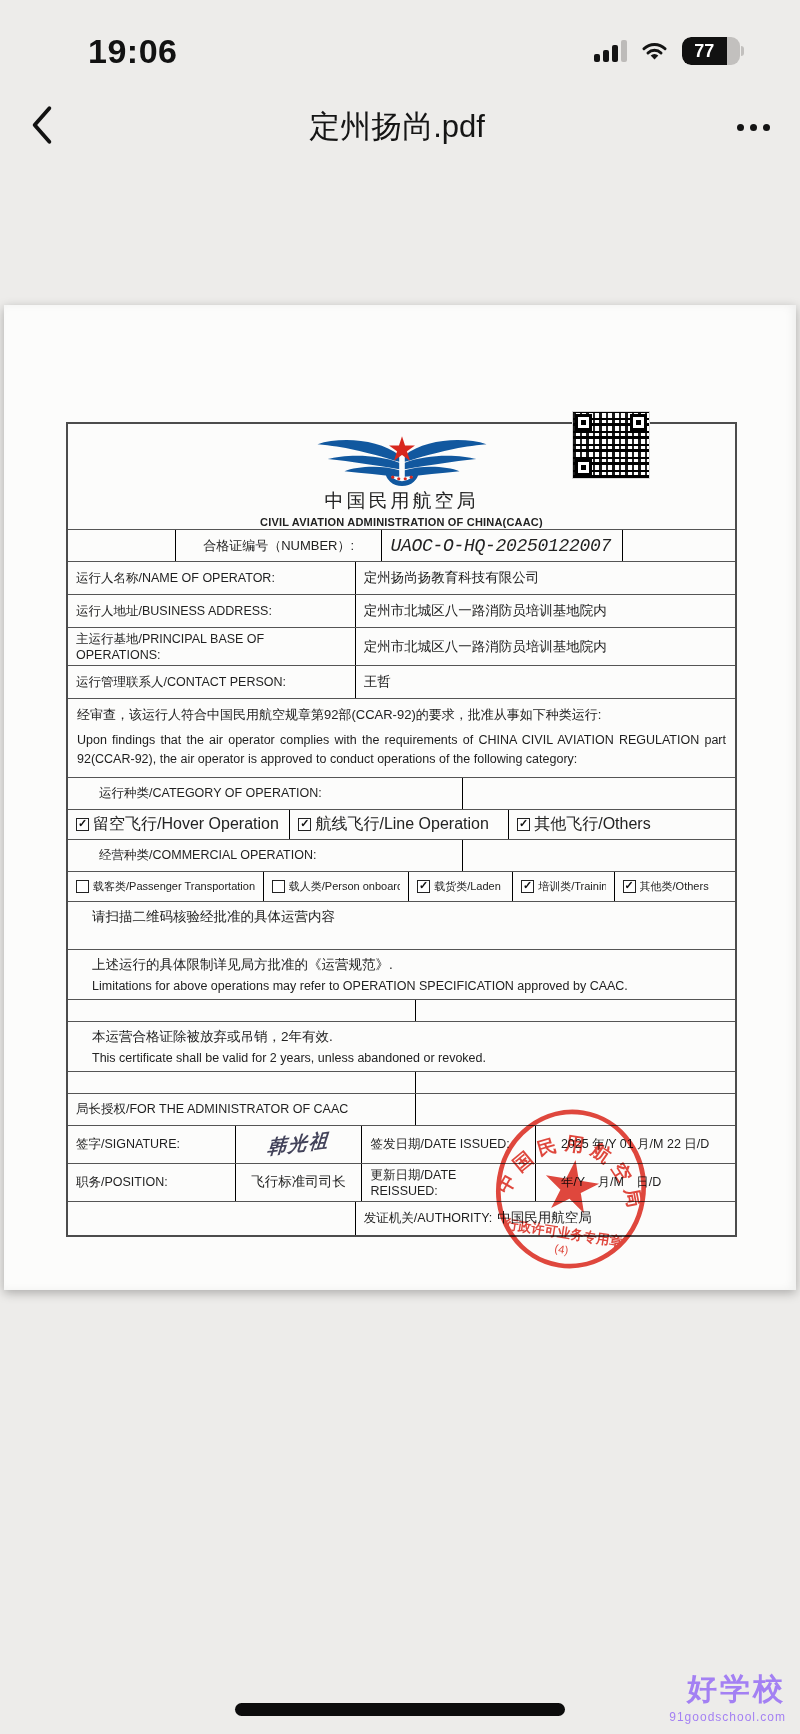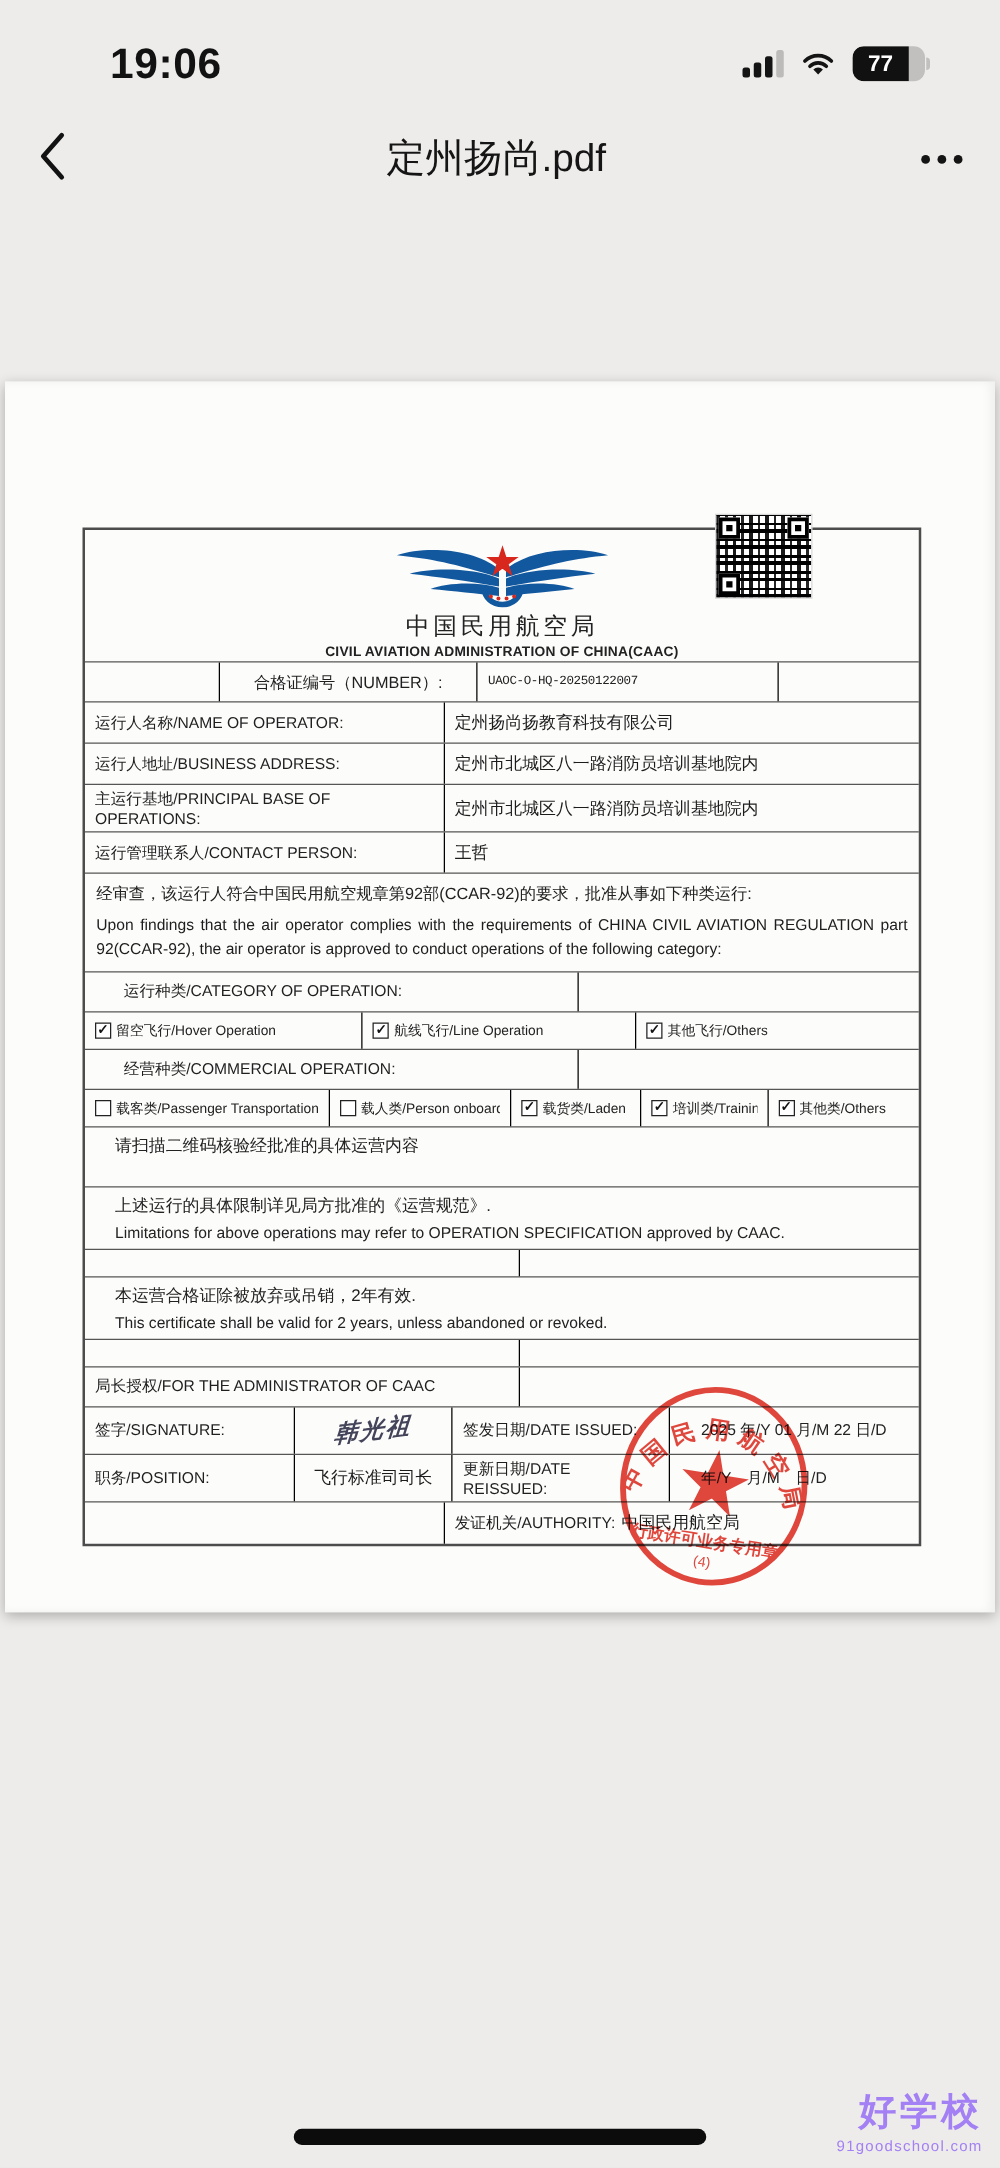--- a/index.html
+++ b/index.html
@@ -54,35 +54,35 @@
   .finder { position:absolute; width:17px; height:17px; border:3px solid #000; background:#fff; }
   .finder::after { content:""; position:absolute; inset:3px; background:#000; }
   .finder.tl { left:2px; top:2px; } .finder.tr { right:2px; top:2px; } .finder.bl { left:2px; bottom:2px; }
 
   .h-title { min-height:64px; display:flex; flex-direction:column; align-items:center; justify-content:center; padding:4px 0 6px; }
   .cert-title-cn { font-size:21px; color:#1e1e1e; font-family:"Liberation Serif", serif; letter-spacing:2px; }
   .cert-title-en { font-size:11.5px; font-weight:bold; color:#222; margin-top:3px; }
 
   .h-num { min-height:32px; }
   .num-c1 { width:16%; } .num-c2 { width:31%; justify-content:center; font-size:13px; }
-  .num-c3 { width:36%; font-family:"Liberation Mono", monospace; font-size:10px; letter-spacing:-.3px; }
+  .num-c3 { width:36%; font-family:"Liberation Mono", monospace; font-size:18px; letter-spacing:-.3px;font-style:italic; }
   .num-c4 { flex:1; }
 
   .h-info { min-height:33px; }
   .info-lbl { width:43%; } .info-val { flex:1; }
 
   .h-para { min-height:74px; display:block; padding:7px 9px; }
   .para-cn { font-size:13px; margin-bottom:7px; }
   .para-en { font-size:12.5px; text-align:justify; line-height:1.55; color:#1d1d1d; }
 
   .h-cath { min-height:32px; }
   .cath-l { width:59%;padding-left:31px; } .cath-r { flex:1; }
 
   .h-cb { min-height:30px; }
-  .cb-lbl { font-size:11px; white-space:nowrap; overflow:hidden; }
+  .cb-lbl { font-size:16px; white-space:nowrap; overflow:hidden; }
   .checkbox { flex:0 0 auto; width:13px; height:13px; border:1.5px solid #222; margin-right:4px; background:#fff;
               display:inline-flex; align-items:center; justify-content:center; font-size:11px; font-weight:bold; color:#111; }
   .checkbox.checked::after { content:"✓"; margin-top:-1px; }
   .cb1-1 { width:33.2%; } .cb1-2 { width:32.8%; } .cb1-3 { flex:1; }
   .cb2 .cb-lbl { font-size:11px; }
   .cb2-1 { width:29.2%; } .cb2-2 { width:21.8%; } .cb2-3 { width:15.6%; } .cb2-4 { width:15.2%; } .cb2-5 { flex:1; }
 
   .h-note { min-height:48px; display:block; padding:6px 24px; }
   .note-cn { font-size:13.5px; margin-bottom:5px; }
   .note-en { font-size:12.5px; }

